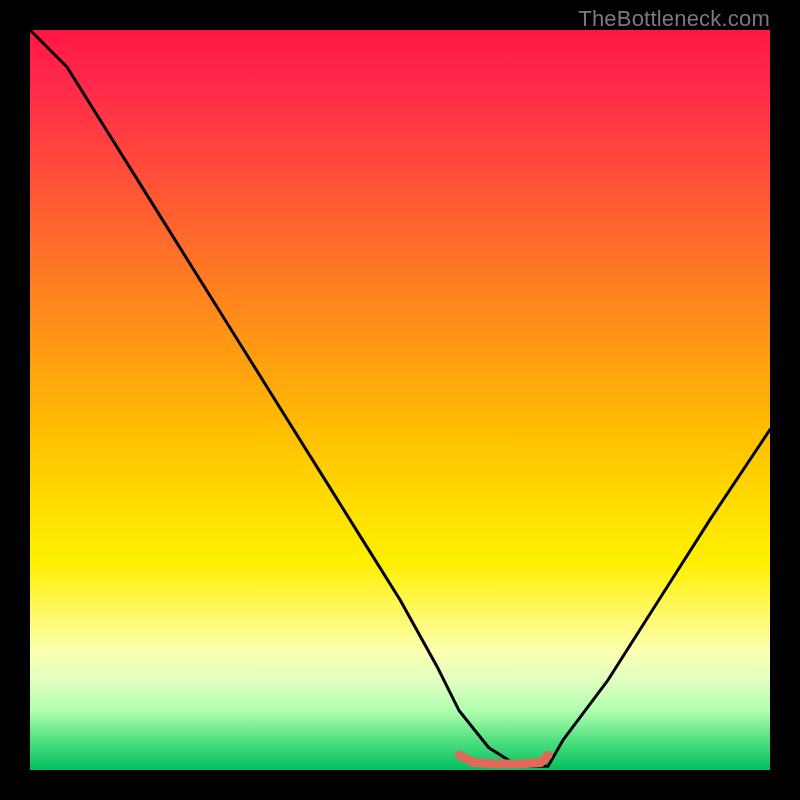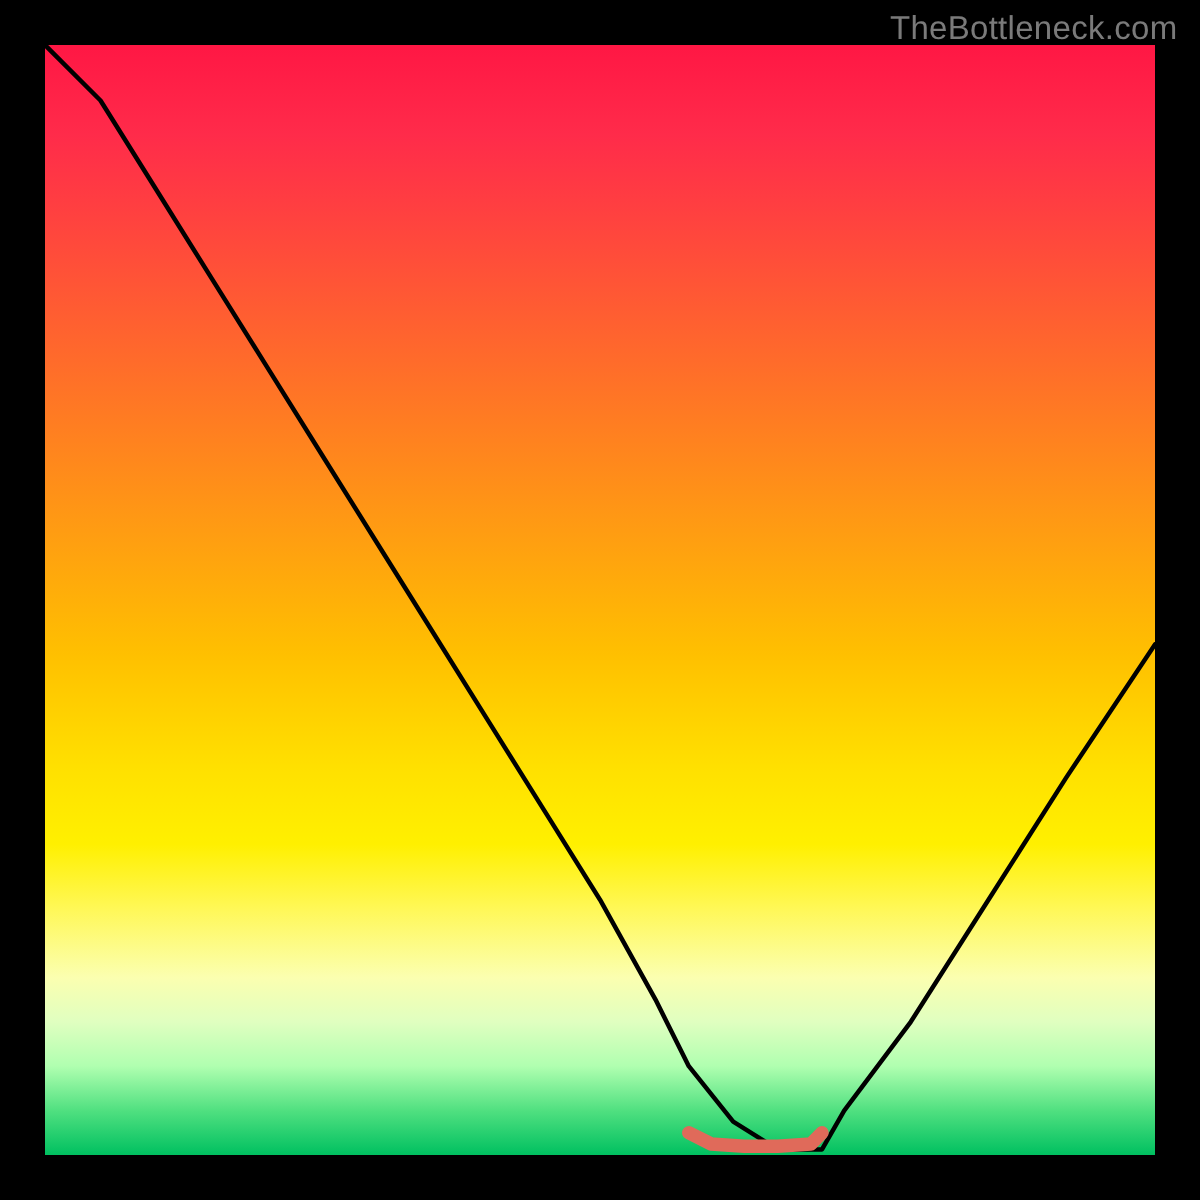--- a/index.html
+++ b/index.html
@@ -42,21 +42,21 @@
   }
   .curve-layer {
     position: absolute;
     inset: 0;
     width: 740px;
     height: 740px;
   }
   .watermark {
     position: absolute;
     top: 6px;
-    right: 15px;
+    right: 30px;
     color: #7a7a7a;
     font-size: 22px;
     font-weight: 500;
     letter-spacing: 0.2px;
   }
 </style>
 </head>
 <body>
 
 <div class="watermark">TheBottleneck.com</div>

